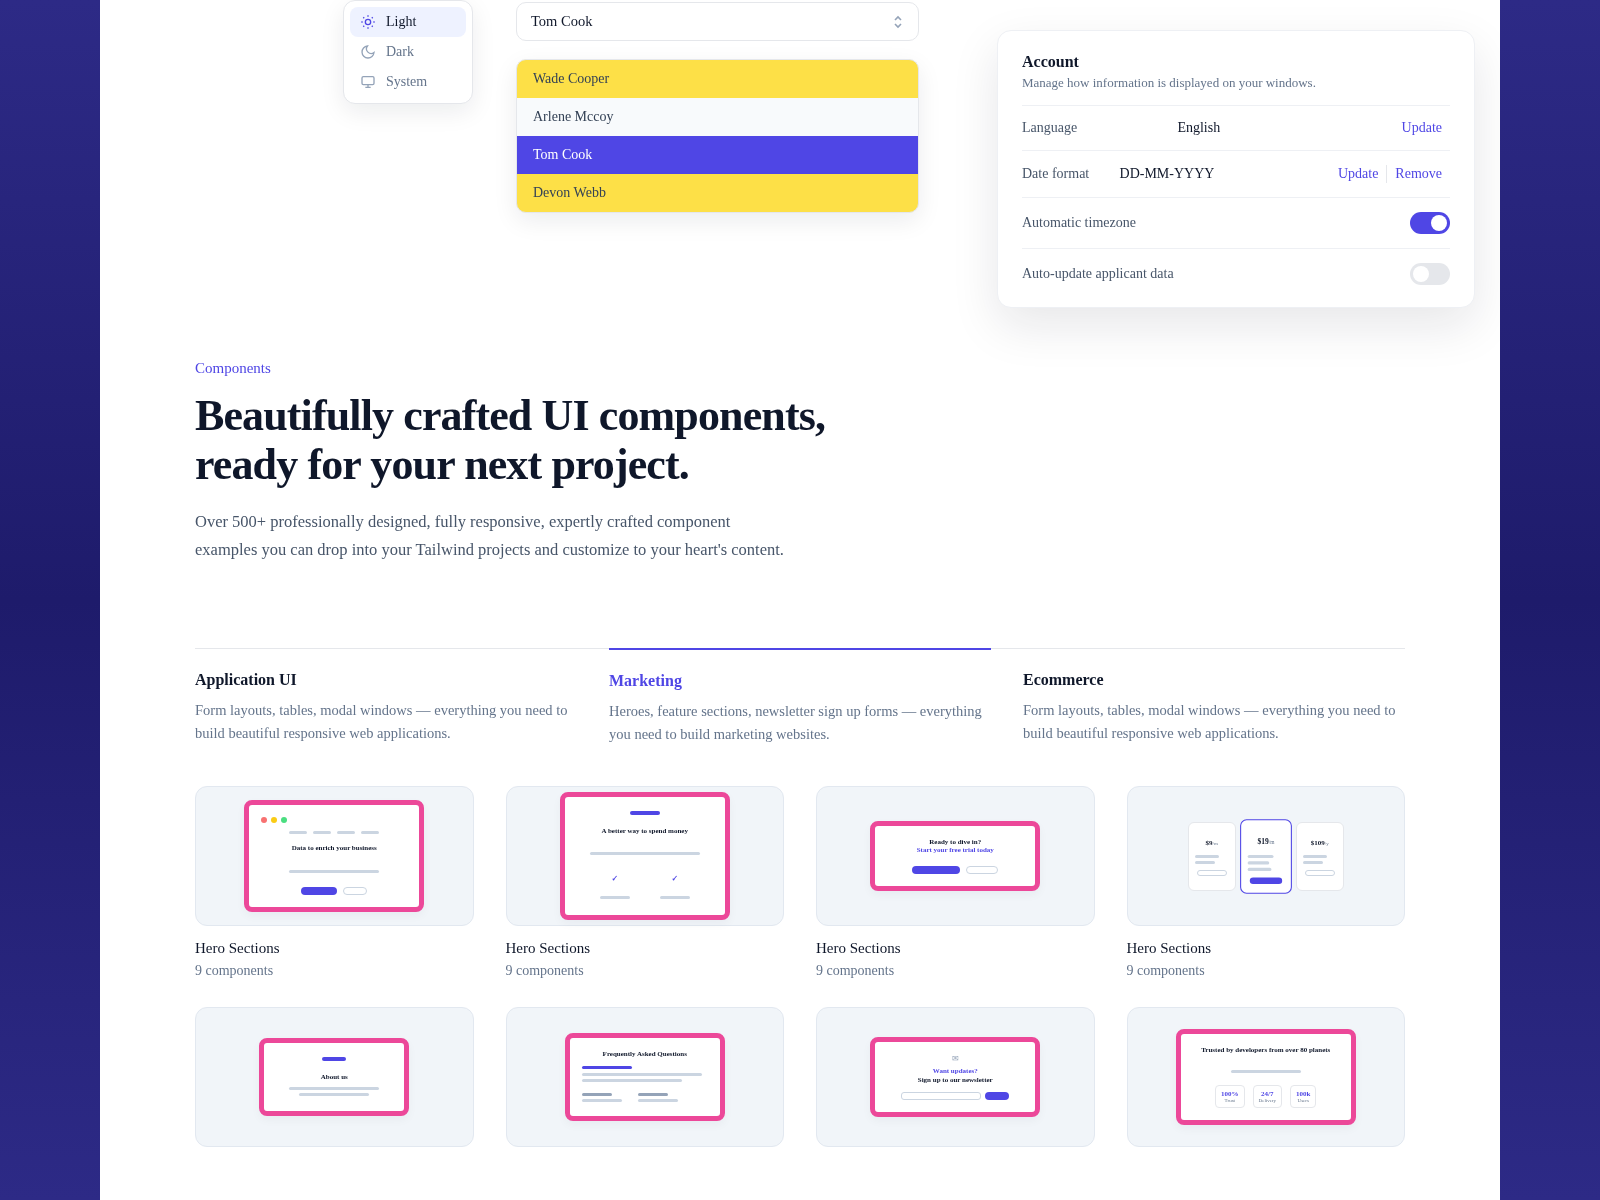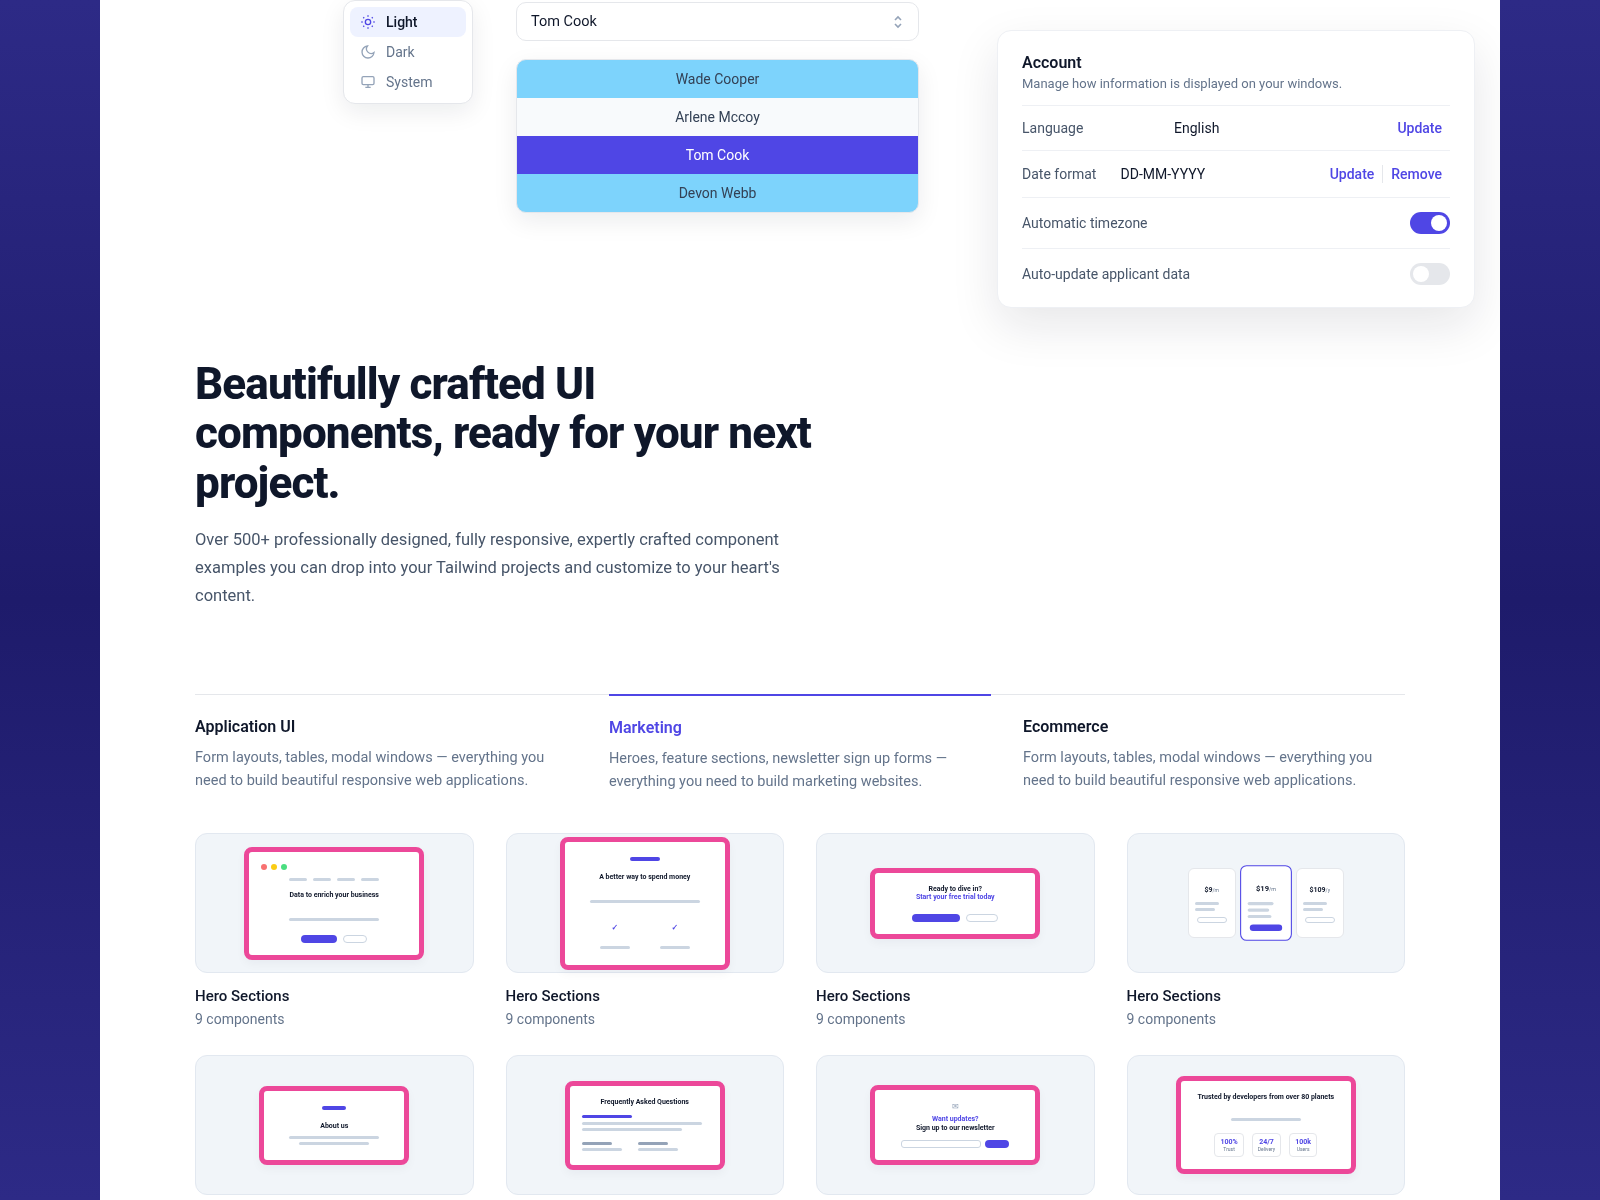--- a/index.html
+++ b/index.html
@@ -14,20 +14,21 @@
     height: 1200px;
     display: flex;
     justify-content: center;
     background: linear-gradient(180deg, #2d2a86 0%, #1e1b6b 50%, #2d2a86 100%);
   }
   .page {
     width: 1400px;
     background: #fff;
     position: relative;
     overflow: hidden;
+    font-family: Liberation Serif, serif;
   }
 
   
   .floaters {
     position: absolute;
     top: 0;
     left: 0;
     right: 0;
   }
 
@@ -85,26 +86,25 @@
     color: #0f172a;
     cursor: pointer;
   }
   .selector-caret {
     display: flex; flex-direction: column;
     color: #94a3b8;
     gap: -2px;
   }
   .selector-list {
     margin-top: 18px;
-    background: #7dd3fc;
+    background: #fde047;
     border: 1px solid #e5e7eb;
     border-radius: 10px;
     box-shadow: 0 8px 24px rgba(15,23,42,.08);
     overflow: hidden;
-    text-align: center;
   }
   .selector-option {
     padding: 11px 16px;
     font-size: 14px;
     color: #334155;
     cursor: pointer;
   }
   .selector-option.hover { background: #f8fafc; }
   .selector-option.selected {
     background: #4f46e5;
@@ -325,20 +325,21 @@
           <span style="flex:1"></span>
           <span class="toggle off">
               <span class="knob"></span>
             </span>
         </div>
       </div>
 
     </div>
 
     <div class="content">
+      <div class="eyebrow">Components</div>
       <h1 class="headline">Beautifully crafted UI components, ready for your next project.</h1>
       <p class="lead">Over 500+ professionally designed, fully responsive, expertly crafted component examples you can drop into your Tailwind projects and customize to your heart's content.</p>
 
       <div class="tabs">
         <div class="tab">
           <div class="tab-title">Application UI</div>
           <div class="tab-desc">Form layouts, tables, modal windows — everything you need to build beautiful responsive web applications.</div>
         </div>
         <div class="tab active">
           <div class="tab-title">Marketing</div>

